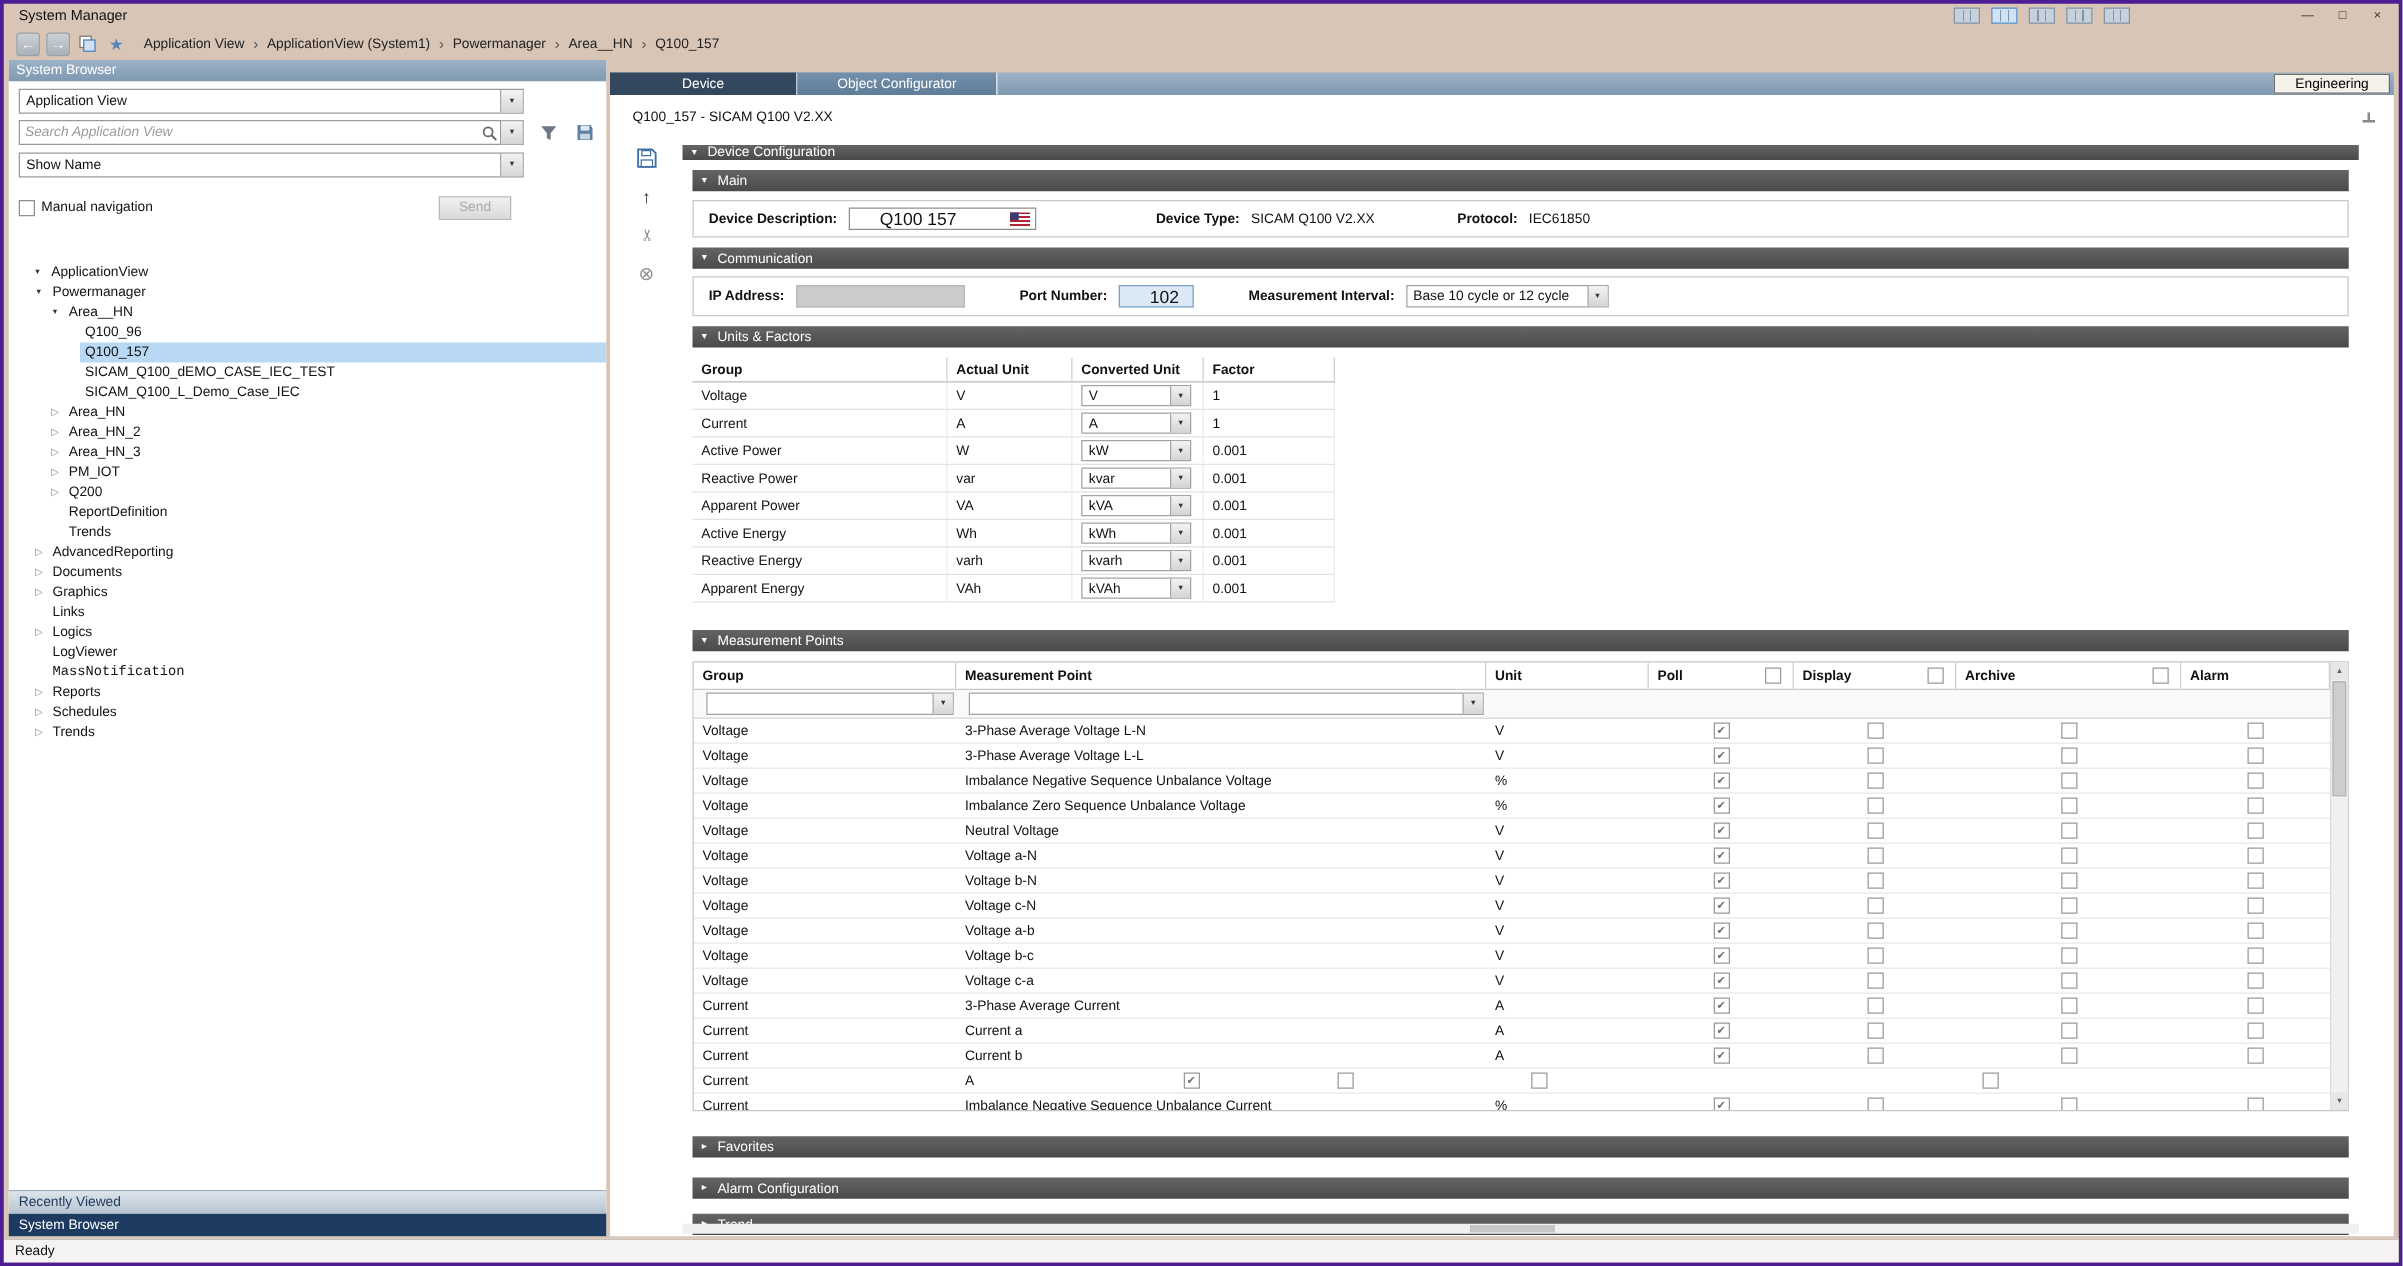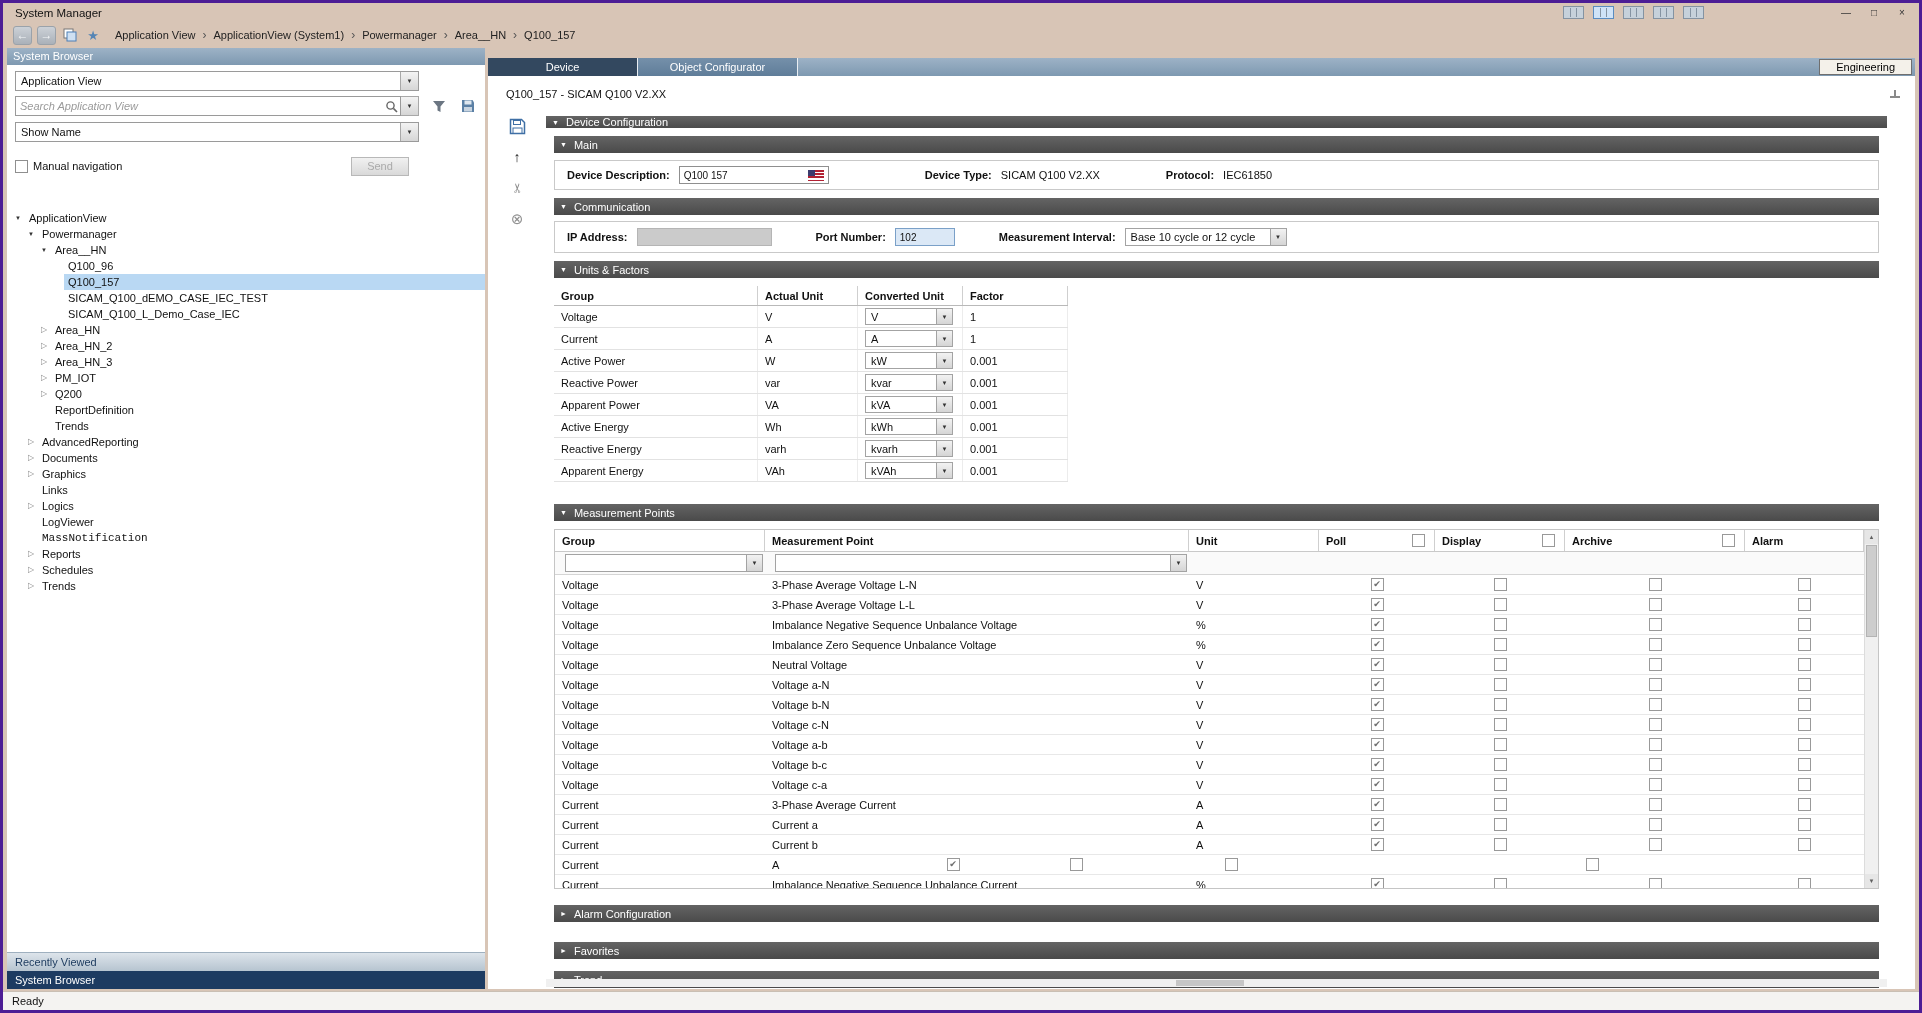--- a/index.html
+++ b/index.html
@@ -90,21 +90,21 @@
   .sec-inner { margin:0 8px; display:flex; flex-direction:column; }
   .sh-main { margin-top:8px; } .sh-comm { margin-top:8px; } .sh-units { margin-top:8px; }
   .sh-mp { margin-top:22px; } .sh-alarm { margin-top:16px; } .sh-fav { margin-top:20px; } .sh-trend { margin-top:12px; }
 
   .fieldbox { border:1px solid #c9c9c9; background:#fff; display:flex; align-items:center; font-size:11px; color:#111; padding-left:12px; }
   .main-fields { margin-top:7px; height:30px; }
   .comm-fields { margin-top:6px; height:32px; }
   .flabel { font-weight:bold; }
   .fvalue { margin-left:9px; }
   .txtfield { display:inline-flex; align-items:center; height:18px; border:1px solid #8f8f8f; background:#fff; padding:0 4px; }
-  .tf-val { font-size:10px; }
+  .tf-val { font-size:14px;margin-left:20px; }
   .dd-input { width:150px; margin-left:9px; justify-content:space-between; }
   .flag { width:16px; height:11px; position:relative; flex:0 0 16px;
           background:repeating-linear-gradient(#b22234 0 1.6px, #fff 1.6px 3.2px); }
   .flag::after { content:''; position:absolute; left:0; top:0; width:7px; height:6px; background:#3c3b6e; }
   .gap-devtype { margin-left:96px; } .gap-proto { margin-left:66px; }
   .ip-input { width:135px; margin-left:9px; background:#cbcbcb; border-color:#b5b5b5; }
   .gap-port { margin-left:44px; }
   .port-input { width:60px; margin-left:9px; border-color:#7aa0c8; background:#dbe8f6; }
   .gap-interval { margin-left:44px; }
   .mini-combo { display:inline-flex; align-items:center; height:18px; border:1px solid #a3a3a3; background:#fff; font-size:11px; }
@@ -233,21 +233,21 @@
           <span class="combo-val">Show Name</span>
           <span class="combo-btn">▼</span>
         </div>
         <div class="manual-row">
           <span class="checkbox"></span>
           <span>Manual navigation</span>
           <span class="send-btn">Send</span>
         </div>
       </div>
       <div class="tree">
-          <div class="tree-row" style="padding-left: 4px; justify-content: space-between;">
+          <div class="tree-row" style="padding-left: 16px; justify-content: space-between;">
             <span class="tree-arrow exp">▼</span>
             <span class="tree-label">ApplicationView</span>
           </div>
           <div class="tree-row" style="padding-left: 17px;">
             <span class="tree-arrow exp">▼</span>
             <span class="tree-label">Powermanager</span>
           </div>
           <div class="tree-row" style="padding-left: 30px;">
             <span class="tree-arrow exp">▼</span>
             <span class="tree-label">Area__HN</span>
@@ -824,27 +824,27 @@
                       </span>
                     </div>
                   </div>
                 <div class="vscroll">
                   <span class="varr">▲</span>
                   <span class="vthumb"></span>
                   <span class="varr down">▼</span>
                 </div>
               </div>
 
+              <div class="sec-header sh-fav">
+                <span class="sec-arrow">►</span>
+                <span>Favorites</span>
+              </div>
               <div class="sec-header sh-alarm">
                 <span class="sec-arrow">►</span>
                 <span>Alarm Configuration</span>
-              </div>
-              <div class="sec-header sh-fav">
-                <span class="sec-arrow">►</span>
-                <span>Favorites</span>
               </div>
               <div class="sec-header sh-trend">
                 <span class="sec-arrow">►</span>
                 <span>Trend</span>
               </div>
 
             </div>
           </div>
         </div>
         <div class="hscroll">

